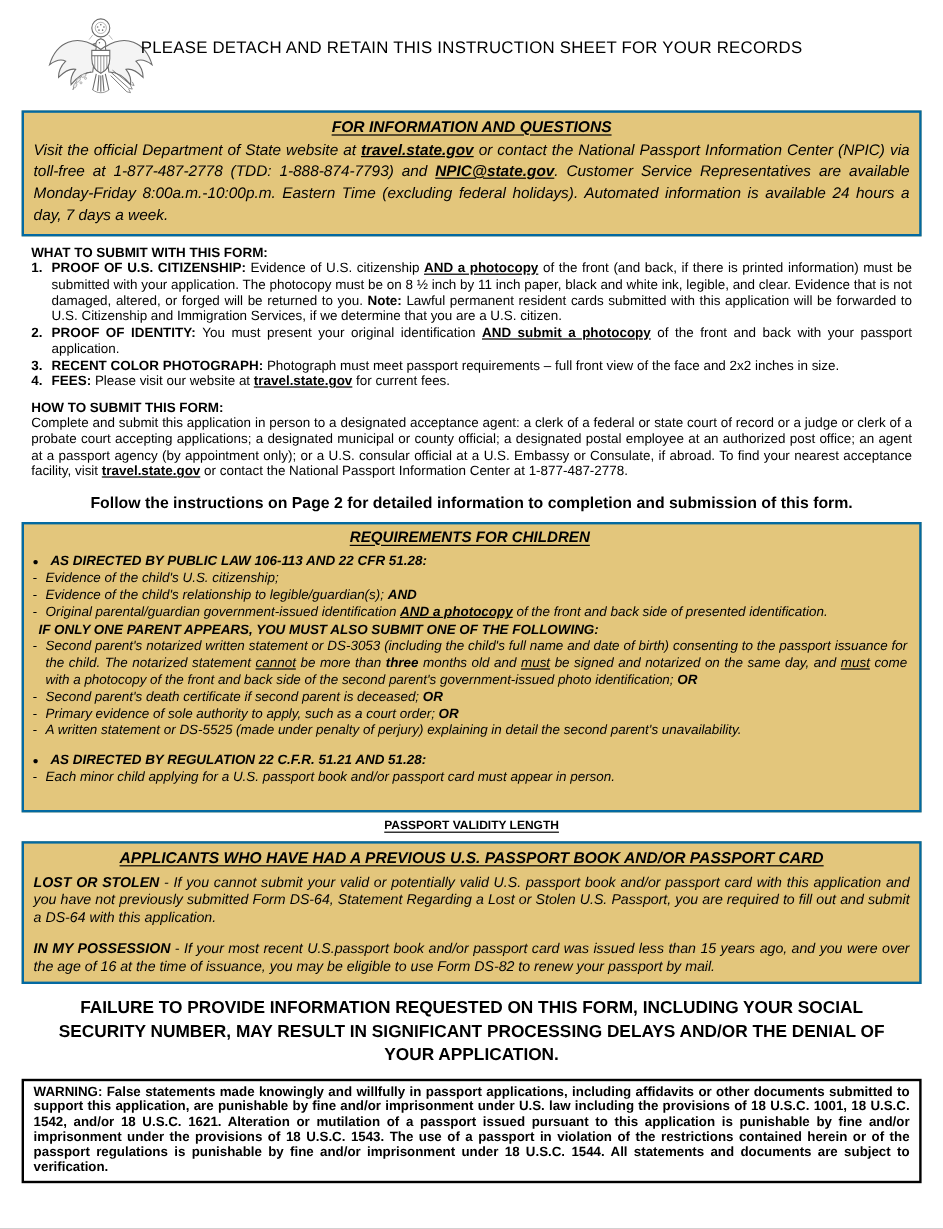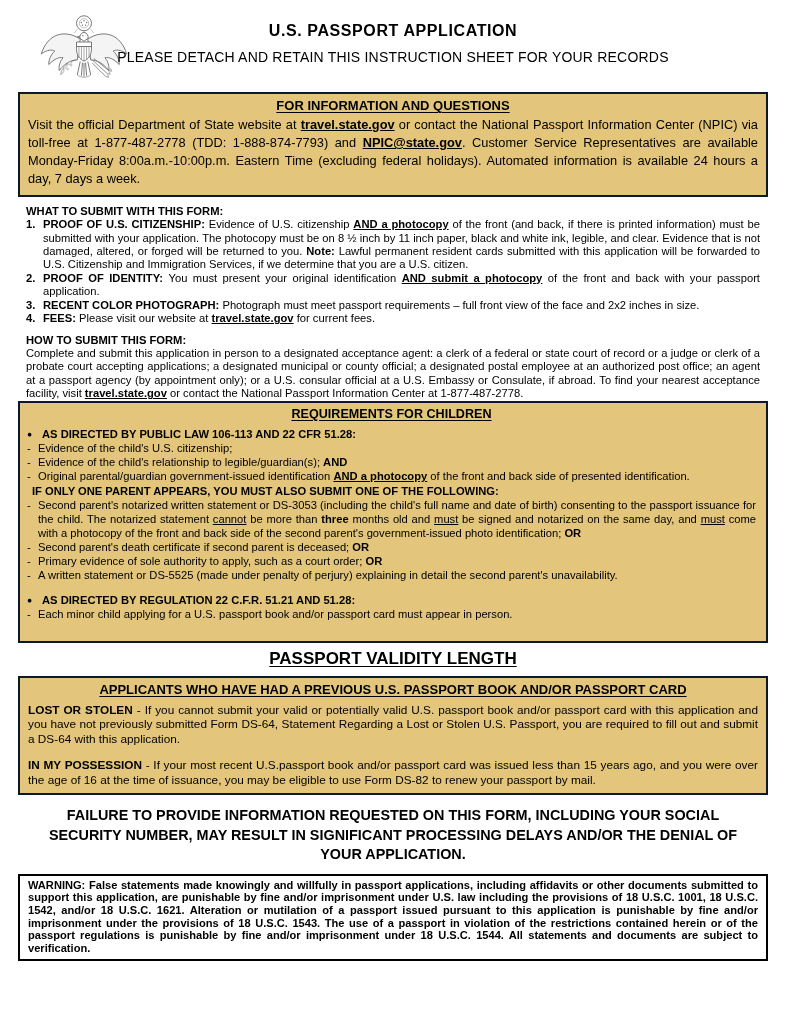--- a/index.html
+++ b/index.html
@@ -13,21 +13,21 @@
   .u{text-decoration:underline;text-underline-offset:1px;}
 
   
   .header{position:relative;height:74px;}
   .seal{position:absolute;left:16px;top:2px;width:100px;height:78px;}
   .hd-text{position:absolute;left:0;right:0;top:12px;text-align:center;}
   .hd-title{font-size:16px;font-weight:bold;letter-spacing:.6px;}
   .hd-sub{font-size:14px;margin-top:9px;letter-spacing:.2px;}
 
   
-  .goldbox{background:var(--gold,#E3C67C);border:2px solid #0f172a;padding:2px 8px 6px 8px;}
+  .goldbox{background:var(--gold,#E3C67C);border:2px solid #0369a1;padding:2px 8px 6px 8px;font-style:italic;}
   .boxhead{font-size:13px;font-weight:bold;text-align:center;text-decoration:underline;
            text-underline-offset:2px;margin:2px 0 3px 0;}
 
   .infobox{margin-top:8px;}
   .infobody{font-size:12.8px;line-height:1.42;text-align:justify;}
 
   
   .sect{margin:8px 8px 0 8px;font-size:11.2px;line-height:1.2;}
   .secthead{font-weight:bold;}
   .nitem{display:grid;grid-template-columns:17px 1fr;}
@@ -43,21 +43,21 @@
   .bullet-line{display:grid;grid-template-columns:15px 1fr;font-weight:bold;margin-top:2px;}
   .prefix.dot{font-size:8.5px;padding-top:2px;}
   .intro{margin:11px 0 0 5px;}
   .subhead{margin:1px 0 0 5px;font-weight:bold;}
   .hlist .li{display:grid;grid-template-columns:11px 1fr;}
   .hlist .li .li-body{text-align:justify;}
   .mt{margin-top:11px;}
 
   
   .validity{margin-top:6px;}
-  .validity .vhead{font-size:17px;font-weight:bold;text-decoration:underline;
+  .validity .vhead{font-size:10px;font-weight:bold;text-decoration:underline;
                    text-underline-offset:2px;text-align:center;margin:4px 0 6px 0;}
   .vp{font-size:11.8px;line-height:1.3;margin:0 14px;text-align:justify;}
   .vp + .vp{margin-top:11px;}
 
   
   .prevbox{margin-top:7px;font-size:11.8px;line-height:1.25;}
   .prevbox .boxhead{font-size:13px;margin-bottom:4px;}
   .prevbox p{margin:0;text-align:justify;}
   .prevbox p + p{margin-top:11px;}
 
@@ -105,21 +105,20 @@
               <circle cx="48" cy="71" r="1.2"></circle>
           </g>
           <g stroke-width="1">
             <path d="M76,64 L96,82 M78,62 L98,78 M76,68 L94,86"></path>
             <path d="M96,82 l4,1 -2,-4 M98,78 l4,1 -2,-4 M94,86 l4,1 -2,-4" stroke-width="0.8"></path>
           </g>
         </g>
       </svg>
     </div>
     <div class="hd-text">
-      <div class="hd-title">U.S. PASSPORT APPLICATION</div>
       <div class="hd-sub">PLEASE DETACH AND RETAIN THIS INSTRUCTION SHEET FOR YOUR RECORDS</div>
     </div>
   </div>
 
   <div class="goldbox infobox">
     <div class="boxhead">FOR INFORMATION AND QUESTIONS</div>
     <div class="infobody"><span>Visit the official Department of State website at </span><span class="b u">travel.state.gov</span><span> or contact the National Passport Information Center (NPIC) via toll-free at 1-877-487-2778 (TDD: 1-888-874-7793) and </span><span class="b u">NPIC@state.gov</span><span>.  Customer Service Representatives are available Monday-Friday 8:00a.m.-10:00p.m. Eastern Time (excluding federal holidays). Automated information is available 24 hours a day, 7 days a week.</span></div>
   </div>
 
   <div class="sect">
@@ -142,20 +141,21 @@
           <span class="li-body"><span class="b">FEES: </span><span>Please visit our website at </span><span class="b u">travel.state.gov</span><span> for current fees.</span></span>
         </div>
       </div>
   </div>
 
   <div class="sect">
     <div class="secthead">HOW TO SUBMIT THIS FORM:</div>
     <div class="justify"><span>Complete and submit this application in person to a designated acceptance agent:  a clerk of a federal or state court of record or a judge or clerk of a probate court accepting applications; a designated municipal or county official; a designated postal employee at an authorized post office; an agent at a passport agency (by appointment only); or a U.S. consular official at a U.S. Embassy or Consulate, if abroad.  To find your nearest acceptance facility, visit </span><span class="b u">travel.state.gov</span><span> or contact the National Passport Information Center at 1-877-487-2778.</span></div>
   </div>
 
+  <div class="follow">Follow the instructions on Page 2 for detailed information to completion and submission of this form.</div>
 
   <div class="goldbox childbox">
     <div class="boxhead">REQUIREMENTS FOR CHILDREN</div>
     <div class="bullet-line">
       <span class="prefix dot">●</span>
       <span class="li-body"><span class="b">AS DIRECTED BY PUBLIC LAW 106-113 AND 22 CFR 51.28:</span></span>
     </div>
     <div class="hlist">
         <div class="li">
           <span class="prefix">-</span>

